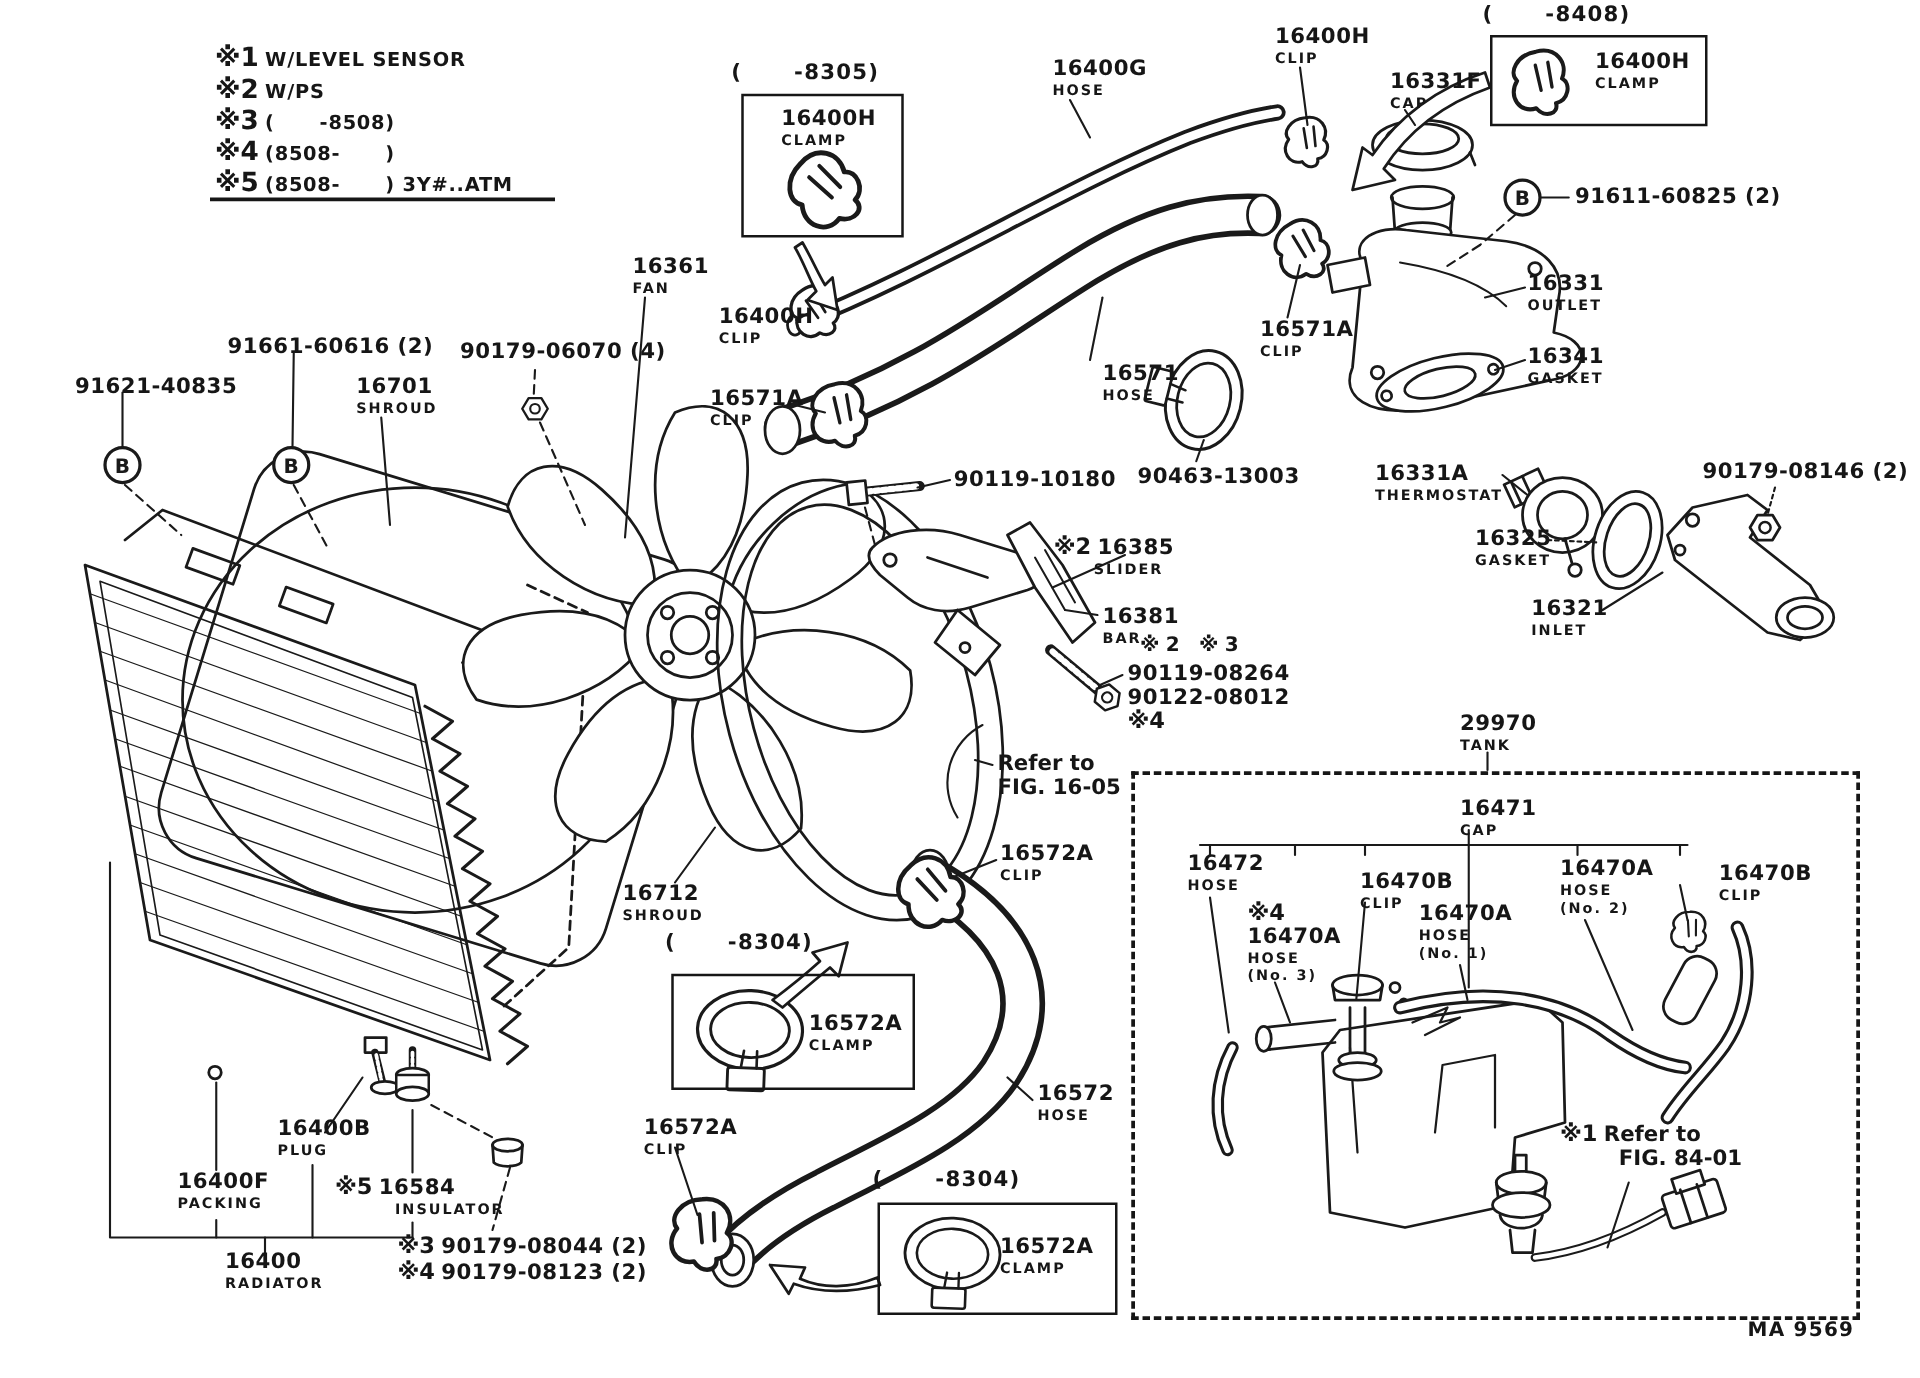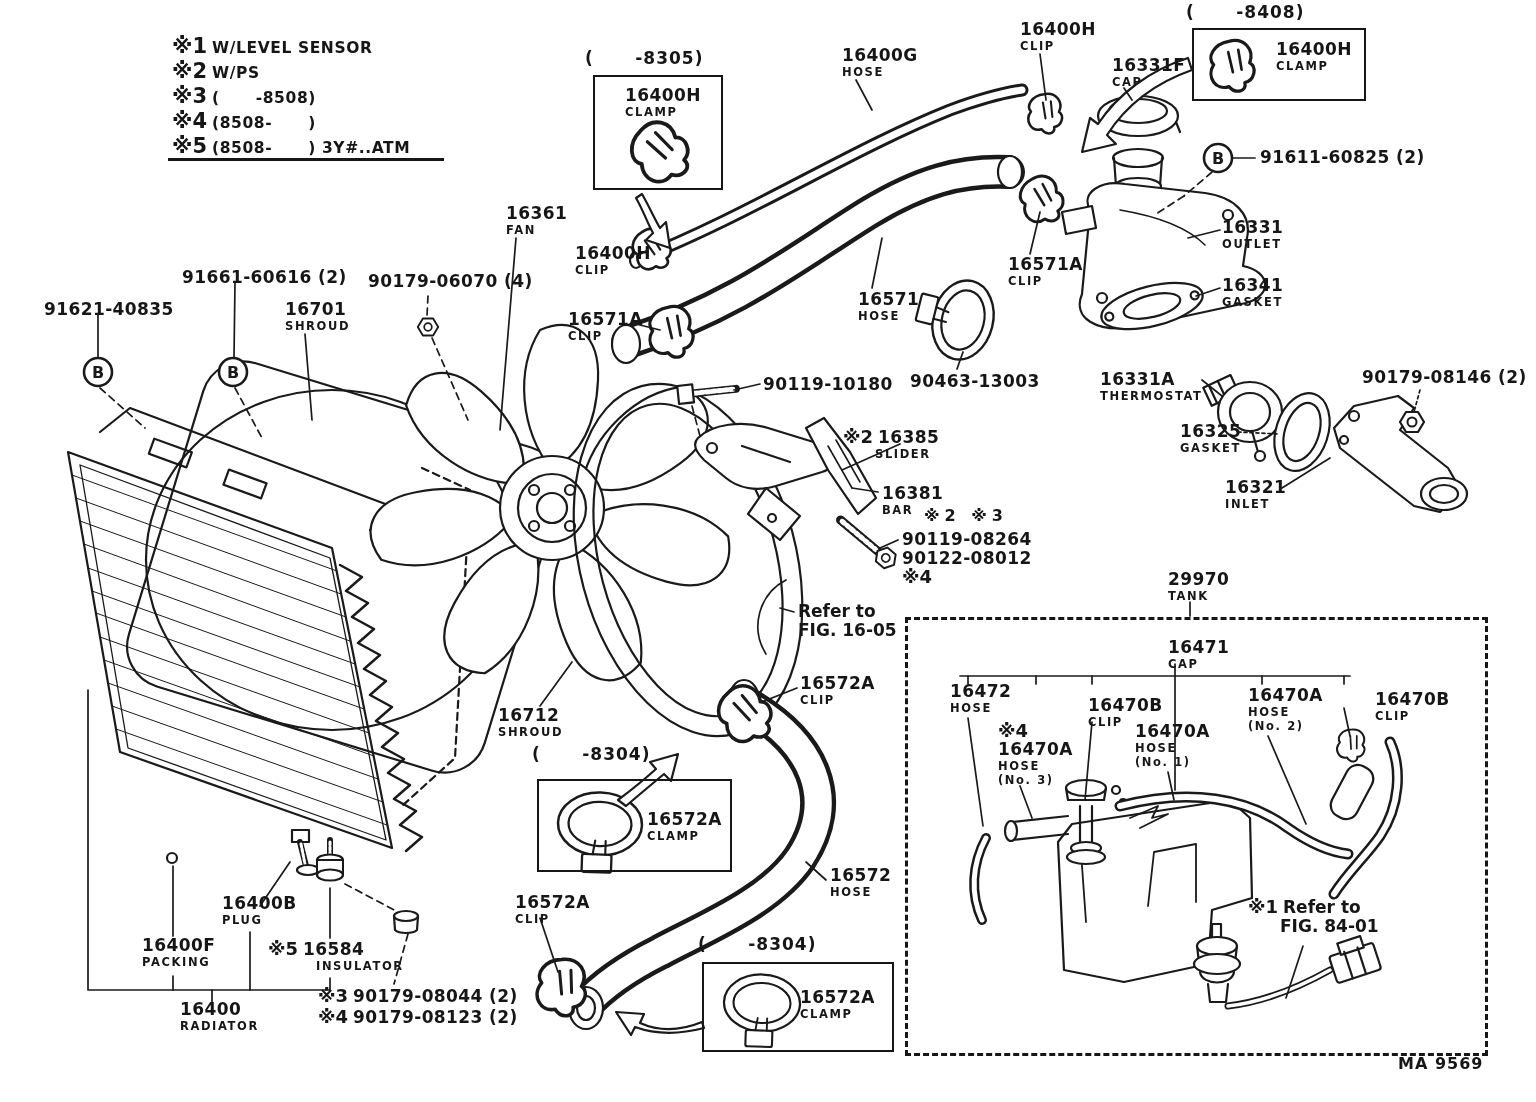--- a/index.html
+++ b/index.html
@@ -4,21 +4,21 @@
 <style>
   html,body{margin:0;padding:0;background:#fff;}
   #page{position:relative;width:1536px;height:1102px;background:#fff;overflow:hidden;
         font-family:"DejaVu Sans",sans-serif;color:#161616;}
   svg{position:absolute;left:0;top:0;}
   .lbl{position:absolute;color:#161616;}
   .num{font:bold 17px/1.12 "DejaVu Sans",sans-serif;letter-spacing:.4px;white-space:pre;}
   .sub{font:bold 11.5px/1.25 "DejaVu Sans",sans-serif;letter-spacing:1.6px;white-space:pre;}
   .per{font:bold 17px/1 "DejaVu Sans",sans-serif;letter-spacing:1px;white-space:pre;}
   .sym{font:bold 18px/1 "DejaVu Sans",sans-serif;margin-right:5px;}
-  .mark{font:bold 16px/1 "DejaVu Sans",sans-serif;letter-spacing:5px;white-space:pre;margin-left:12px;}
+  .mark{font:bold 16px/1 "DejaVu Sans",sans-serif;letter-spacing:5px;white-space:pre;}
   .inset{position:absolute;border:2.5px solid #161616;}
   .tankbox{position:absolute;left:905px;top:617px;width:577px;height:433px;border:3.5px dashed #161616;}
   .legend-row{position:absolute;white-space:nowrap;text-align:center;}
   .legend-row .sym{font-size:21px;}
   .legend-row .ltext{font:bold 15.5px/1 "DejaVu Sans",sans-serif;letter-spacing:.6px;white-space:pre;}
   .underline{position:absolute;background:#161616;}
   .docno{position:absolute;font:bold 16px/1 "DejaVu Sans",sans-serif;letter-spacing:1px;}
 </style>
 </head>
 <body>
@@ -382,21 +382,21 @@
 
 <div class="per lbl" style="left:698px;top:936px">(      -8304)</div>
 <div class="inset" style="left:702px;top:962px;width:188px;height:86px"></div>
 <div class="lbl" style="left:800px;top:988px">
   <div class="num">16572A</div>
   <div class="sub">CLAMP</div>
 </div>
 
 <div class="tankbox"></div>
 
-<div class="lbl" style="left:44px;top:300px">
+<div class="lbl" style="left:60px;top:300px">
       <div class="num">91621-40835</div>
     </div>
 <div class="lbl" style="left:182px;top:268px">
       <div class="num">91661-60616 (2)</div>
     </div>
 <div class="lbl" style="left:285px;top:300px">
       <div class="num">16701</div>
       <div class="sub">SHROUD</div>
     </div>
 <div class="lbl" style="left:368px;top:272px">
@@ -430,21 +430,21 @@
       <div class="num">91611-60825 (2)</div>
     </div>
 <div class="lbl" style="left:1222px;top:218px">
       <div class="num">16331</div>
       <div class="sub">OUTLET</div>
     </div>
 <div class="lbl" style="left:1222px;top:276px">
       <div class="num">16341</div>
       <div class="sub">GASKET</div>
     </div>
-<div class="lbl" style="left:858px;top:290px">
+<div class="lbl" style="left:882px;top:290px">
       <div class="num">16571</div>
       <div class="sub">HOSE</div>
     </div>
 <div class="lbl" style="left:1008px;top:255px">
       <div class="num">16571A</div>
       <div class="sub">CLIP</div>
     </div>
 <div class="lbl" style="left:910px;top:372px">
       <div class="num">90463-13003</div>
     </div>
@@ -551,18 +551,18 @@
   <div class="num">16470A</div>
   <div class="sub">HOSE</div>
   <div class="sub">(No. 2)</div>
 </div>
 <div class="lbl" style="left:1375px;top:690px">
       <div class="num">16470B</div>
       <div class="sub">CLIP</div>
     </div>
 <div class="lbl" style="left:1248px;top:898px">
   <div><span class="sym">※1</span><span class="num" style="letter-spacing:0">Refer to</span></div>
-  <div class="num" style="letter-spacing:0;margin-left:32px">FIG. 84-01</div>
+  <div class="num" style="letter-spacing:0;margin-left:47px">FIG. 84-01</div>
 </div>
 
 <div class="docno" style="left:1398px;top:1056px">MA 9569</div>
 
 </div>
 
 </body></html>

